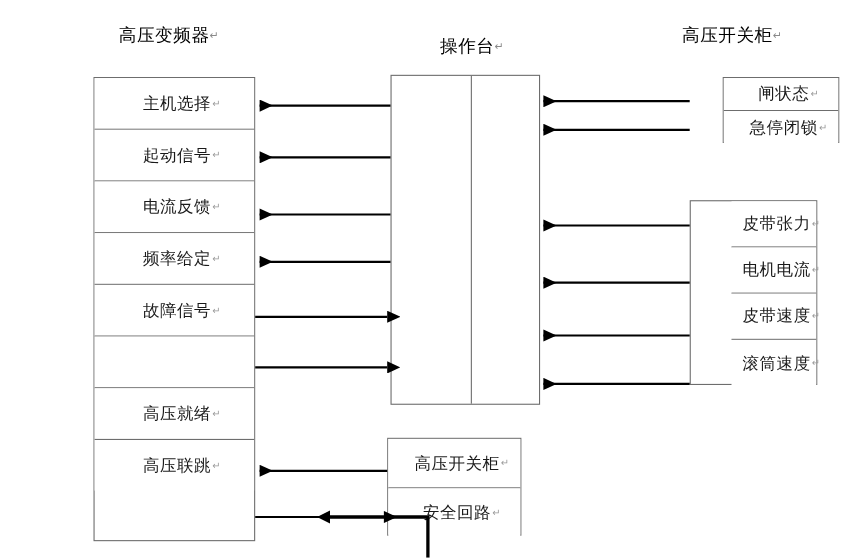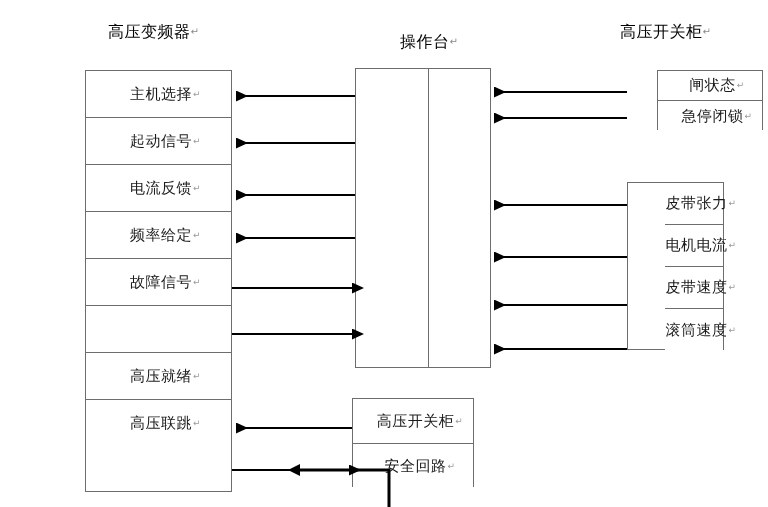--- a/index.html
+++ b/index.html
@@ -124,21 +124,21 @@
 
   <div class="grp" id="right-top" style="left: 627px; top: 70px; width: 106px; height: 60px; margin-left: 30px;">
       <div class="cell" style="height: 30px;">
         <span class="txt">闸状态<span class="pil">↵</span></span>
       </div>
       <div class="cell" style="height: 30px;">
         <span class="txt">急停闭锁<span class="pil">↵</span></span>
       </div>
     </div>
 
-  <div class="grp" id="right-bottom" style="left: 627px; top: 182px; width: 97px; height: 168px; padding-left: 37px;">
+  <div class="grp" id="right-bottom" style="left: 627px; top: 182px; width: 116px; height: 168px; padding-left: 37px;">
       <div class="cell" style="height: 42px;">
         <span class="txt">皮带张力<span class="pil">↵</span></span>
       </div>
       <div class="cell" style="height: 42px;">
         <span class="txt">电机电流<span class="pil">↵</span></span>
       </div>
       <div class="cell" style="height: 42px;">
         <span class="txt">皮带速度<span class="pil">↵</span></span>
       </div>
       <div class="cell" style="height: 42px;">

